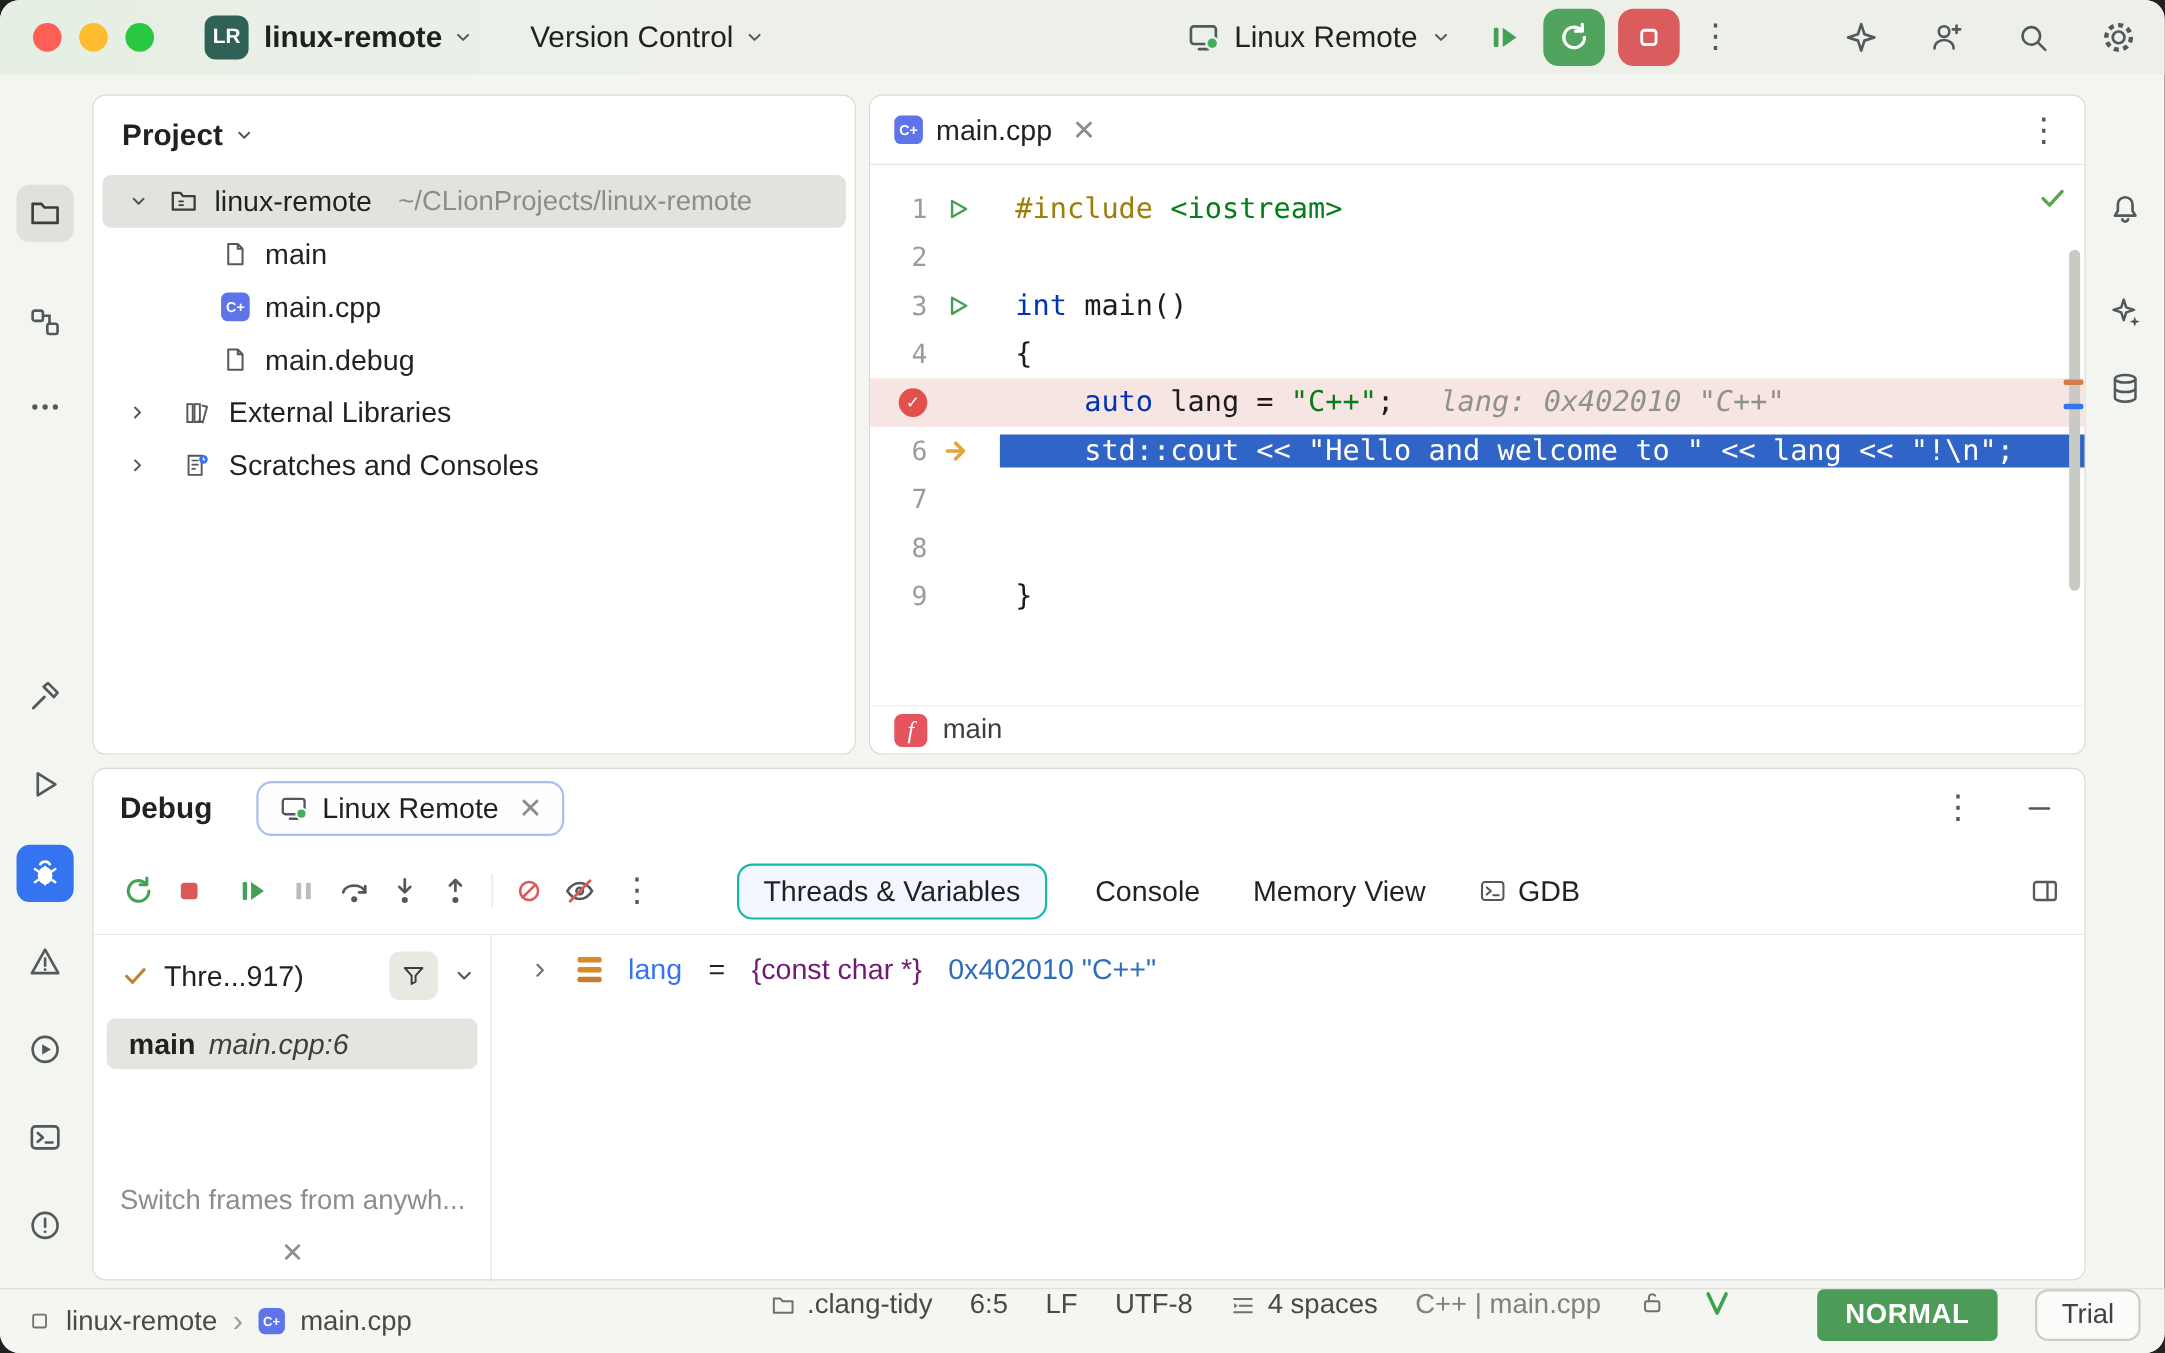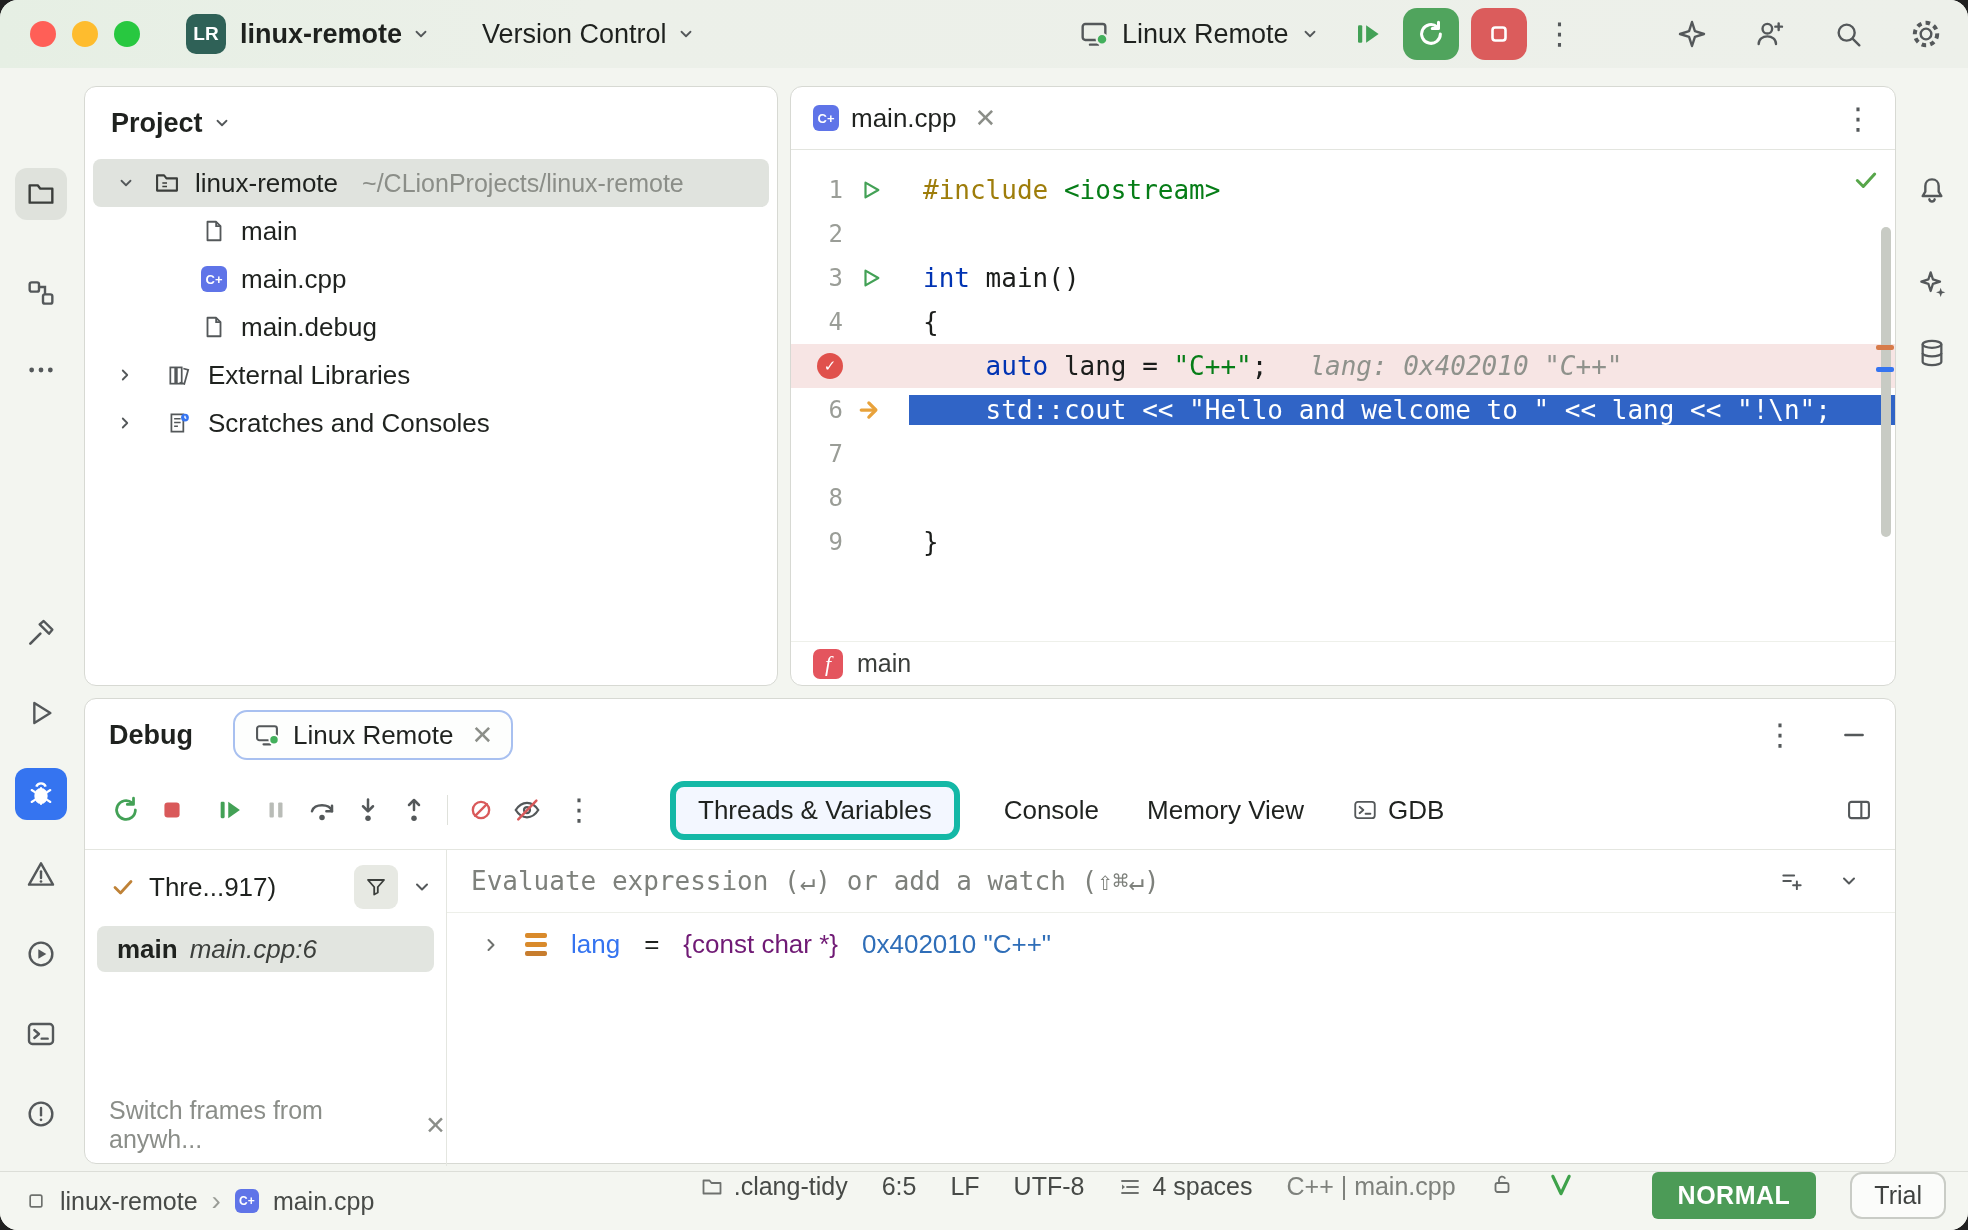--- a/index.html
+++ b/index.html
@@ -83,34 +83,34 @@
   
   .dbg-header{height:72px;display:flex;align-items:center;position:relative;}
   .dbg-title{font-size:27px;font-weight:700;margin-left:24px;}
   .session-tab{margin-left:40px;height:46px;border:2px solid #A8C0F0;border-radius:14px;background:#FDFEFD;
                display:flex;align-items:center;gap:12px;padding:0 18px;font-size:26px;}
   .dbg-header-right{position:absolute;right:28px;display:flex;align-items:center;gap:40px;color:#54585A;}
   .dbg-toolbar{height:78px;border-bottom:1px solid #E4E6E0;display:flex;align-items:center;position:relative;}
   .tbtn{width:46px;height:46px;border-radius:8px;display:flex;align-items:center;justify-content:center;}
   .tool-sep{width:1px;height:30px;background:#DFE1DB;margin:0 10px;}
   .dbg-tabs{position:absolute;left:585px;display:flex;align-items:center;gap:40px;font-size:26px;}
-  .pill{border:6px solid #14b8a6;background:#F3F7FF;border-radius:14px;padding:8px 22px;}
+  .pill{border:2px solid #14b8a6;background:#F3F7FF;border-radius:14px;padding:8px 22px;}
   .dbg-tab{padding:8px 4px;text-align:center;}
   .gdb-tab{display:flex;align-items:center;gap:10px;}
   .layout-btn{position:absolute;right:22px;}
   .dbg-body{display:flex;height:316px;}
   .frames-pane{width:361px;flex:0 0 361px;border-right:1px solid #E4E6E0;position:relative;font-size:26px;}
   .thread-row{display:flex;align-items:center;margin:12px 14px 0 26px;gap:14px;height:50px;}
   .thread-label{flex:1;}
   .filter-box{width:44px;height:44px;border-radius:9px;background:#E7E9E3;display:flex;align-items:center;justify-content:center;}
   .frame-row{margin:14px 12px 0 12px;background:#E2E5E0;border-radius:8px;height:46px;
              display:flex;align-items:center;padding-left:20px;gap:12px;}
   .frame-fn{font-weight:700;}
   .frame-loc{font-style:italic;color:#3C3F3C;}
-  .frames-hint{position:absolute;left:24px;bottom:12px;color:#8B8E89;font-size:25px;display:flex;gap:18px;align-items:center;}
+  .frames-hint{position:absolute;left:24px;bottom:12px;color:#8B8E89;font-size:25px;display:flex;gap:18px;align-items:center;flex-direction:column;}
   .watch-pane{flex:1;position:relative;}
   .eval-row{height:62px;border-bottom:1px solid #EDEFE9;display:flex;align-items:center;position:relative;}
   .evaluate-input{border:none;outline:none;background:transparent;width:900px;margin-left:22px;
                   font-family:"DejaVu Sans Mono","Liberation Mono",monospace;font-size:26px;color:#7E817C;}
   .evaluate-input::placeholder{color:#7E817C;opacity:1;}
   .eval-icons{position:absolute;right:36px;display:flex;gap:34px;align-items:center;}
   .var-row{display:flex;align-items:center;gap:24px;margin:16px 0 0 34px;font-size:26px;}
   .var-name{color:#3574F0;}
   .var-type{color:#701a75;}
   .var-value{color:#2F6EB8;}
@@ -606,32 +606,20 @@
           <span class="frame-fn">main</span>
           <span class="frame-loc">main.cpp:6</span>
         </div>
         <div class="frames-hint">
           <span>Switch frames from anywh...</span>
           <span>✕</span>
         </div>
       </div>
 
       <div class="watch-pane">
-        <div class="eval-row">
-          <input class="evaluate-input" placeholder="Evaluate expression (↵) or add a watch (⇧⌘↵)" style="">
-          <span class="eval-icons">
-            <svg width="26" height="26" viewBox="0 0 24 24">
-                <path d="M4 7h10M4 12h7" stroke="#54585A" stroke-width="1.8" stroke-linecap="round"></path>
-                <path d="M16.5 12.5v7M13 16h7" stroke="#54585A" stroke-width="1.8" stroke-linecap="round"></path>
-              </svg>
-            <svg width="20" height="20" viewBox="0 0 24 24">
-                <path d="M6 9l6 6 6-6" fill="none" stroke="#54585A" stroke-width="2.4" stroke-linecap="round" stroke-linejoin="round"></path>
-              </svg>
-          </span>
-        </div>
         <div class="var-row">
           <svg width="20" height="20" viewBox="0 0 24 24">
               <path d="M9 6l6 6-6 6" fill="none" stroke="#6E716E" stroke-width="2.4" stroke-linecap="round" stroke-linejoin="round"></path>
             </svg>
           <span class="var-icon">
               <span></span>
               <span></span>
               <span></span>
             </span>
           <span class="var-name">lang</span>

